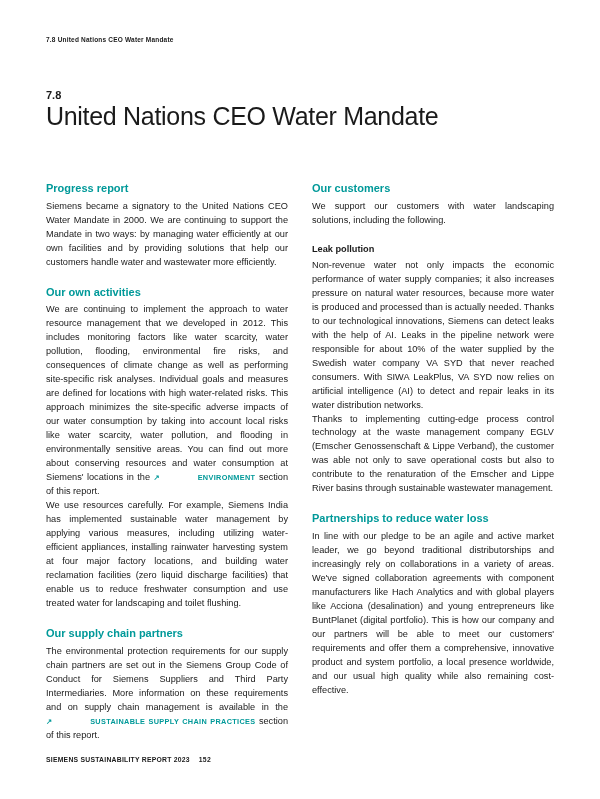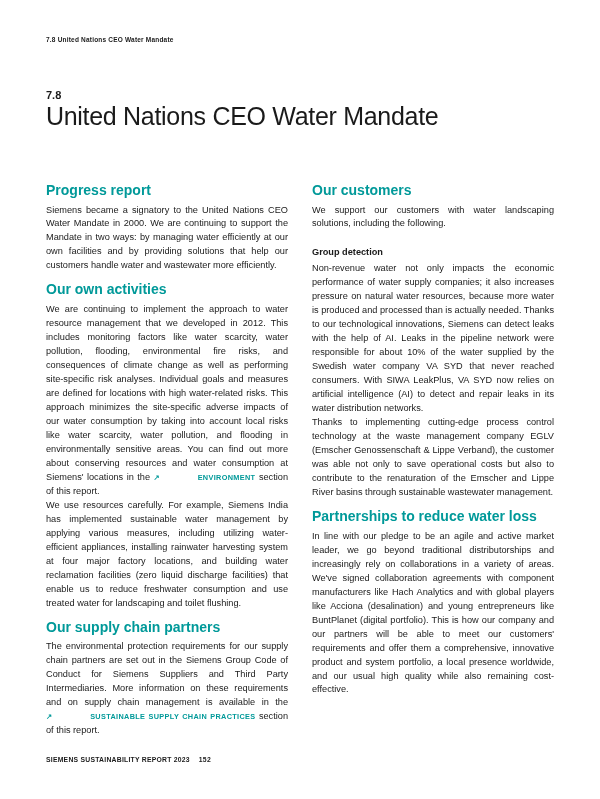--- a/index.html
+++ b/index.html
@@ -55,27 +55,27 @@
     left: 46px;
     width: 508px;
     display: flex;
     gap: 24px;
   }
   .col {
     width: 242px;
   }
   h3.teal {
     color: #009999;
-    font-size: 14px;
+    font-size: 11px;
     font-weight: bold;
     margin: 0 0 4px 0;
     line-height: 1.25;
   }
   h3.teal.spaced {
-    margin-top: 8px;
+    margin-top: 16px;
   }
   h4.sub {
     color: #1a1a1a;
     font-size: 9.2px;
     font-weight: bold;
     margin: 16px 0 3px 0;
     line-height: 1.3;
   }
   p.body {
     font-size: 9.2px;
@@ -141,21 +141,21 @@
       <h3 class="teal spaced">Our supply chain partners</h3>
       <p class="body"><span>The environmental protection requirements for our supply chain partners are set out in the Siemens Group Code of Conduct for Siemens Suppliers and Third Party Intermediaries. More information on these requirements and on supply chain management is available in the </span><span class="arrow">↗</span><span class="link">SUSTAINABLE SUPPLY CHAIN PRACTICES</span><span> section of this report.</span></p>
 
     </div>
 
     <div class="col">
 
       <h3 class="teal">Our customers</h3>
       <p class="body">We support our customers with water landscaping solutions, including the following.</p>
 
-      <h4 class="sub">Group detection</h4>
+      <h4 class="sub">Leak pollution</h4>
       <p class="body">Non-revenue water not only impacts the economic performance of water supply companies; it also increases pressure on natural water resources, because more water is produced and processed than is actually needed. Thanks to our technological innovations, Siemens can detect leaks with the help of AI. Leaks in the pipeline network were responsible for about 10% of the water supplied by the Swedish water company VA SYD that never reached consumers. With SIWA LeakPlus, VA SYD now relies on artificial intelligence (AI) to detect and repair leaks in its water distribution networks.</p>
 
       <p class="body">Thanks to implementing cutting-edge process control technology at the waste management company EGLV (Emscher Genossenschaft &amp; Lippe Verband), the customer was able not only to save operational costs but also to contribute to the renaturation of the Emscher and Lippe River basins through sustainable wastewater management.</p>
 
       <h3 class="teal spaced">Partnerships to reduce water loss</h3>
       <p class="body">In line with our pledge to be an agile and active market leader, we go beyond traditional distributorships and increasingly rely on collaborations in a variety of areas. We've signed collaboration agreements with component manufacturers like Hach Analytics and with global players like Acciona (desalination) and young entrepreneurs like BuntPlanet (digital portfolio). This is how our company and our partners will be able to meet our customers' requirements and offer them a comprehensive, innovative product and system portfolio, a local presence worldwide, and our usual high quality while also remaining cost-effective.</p>
 
     </div>
 
   </div>

